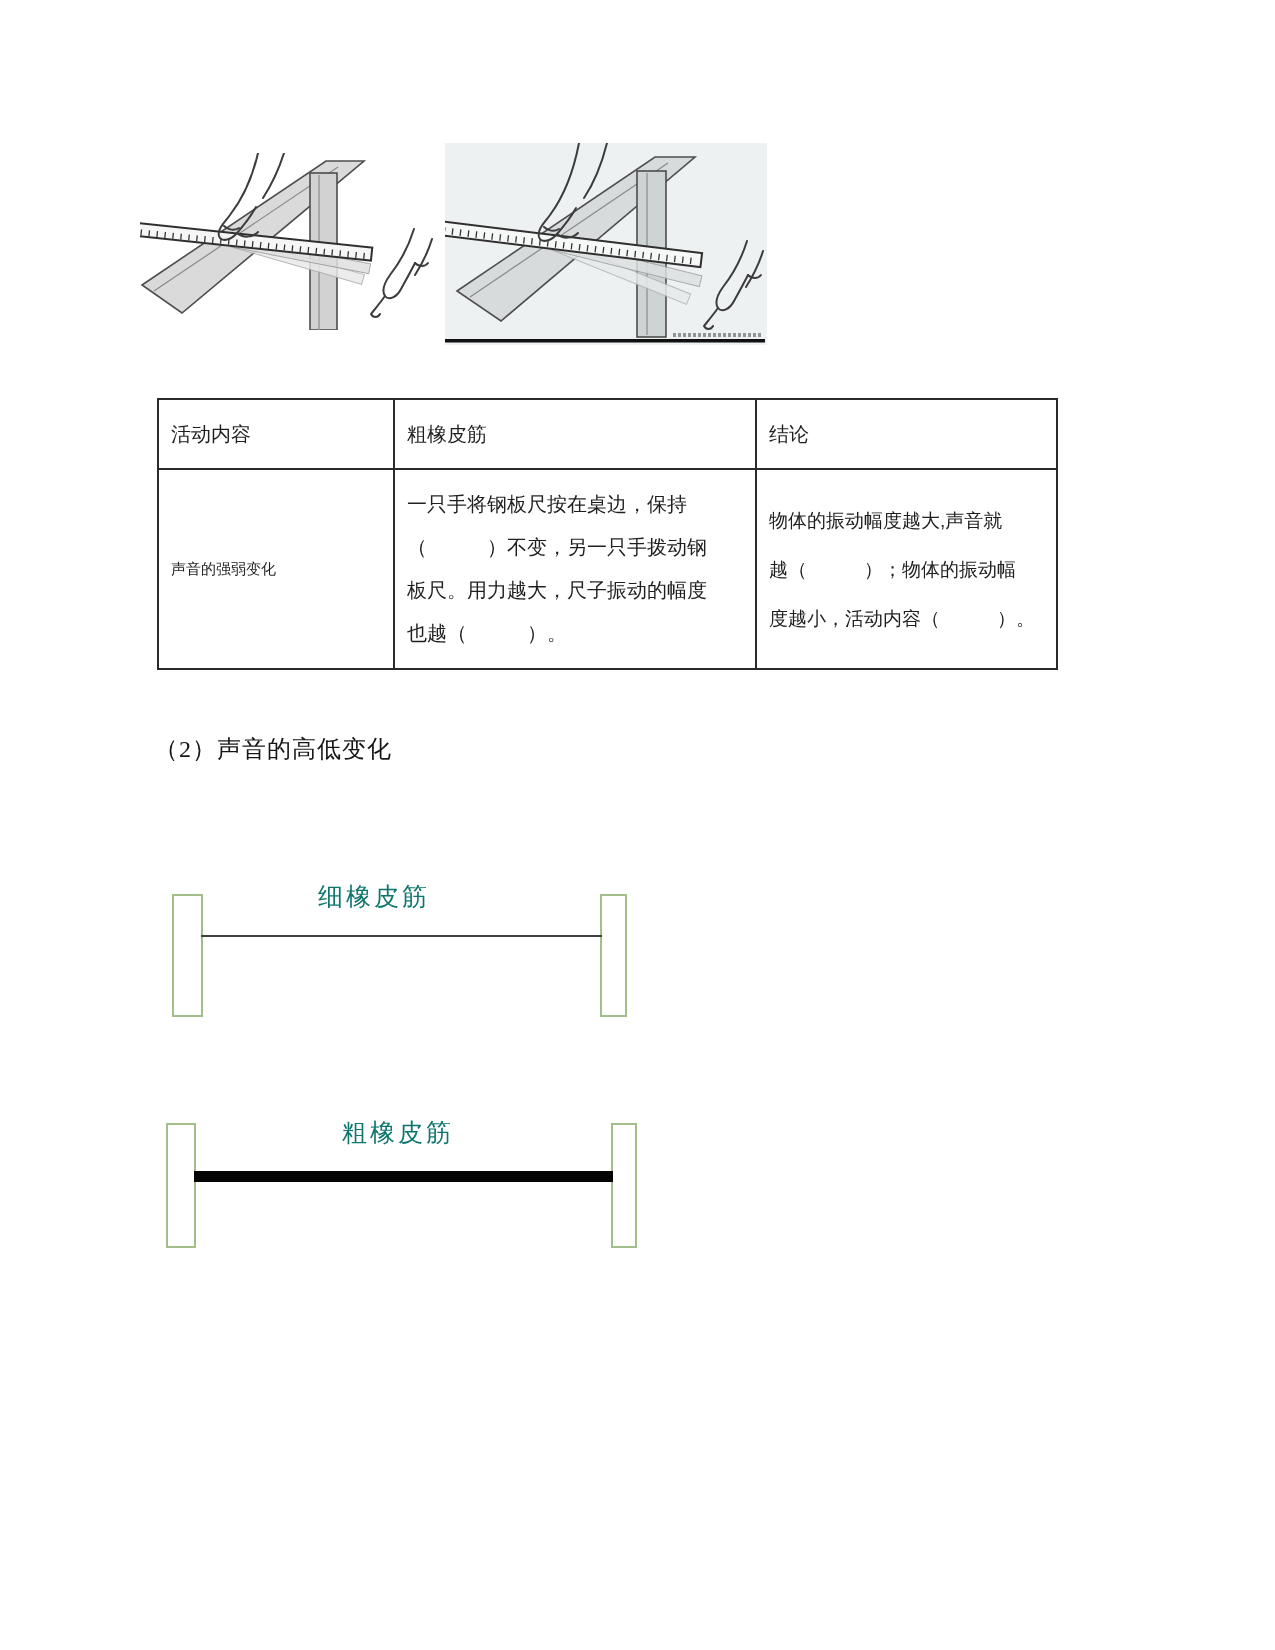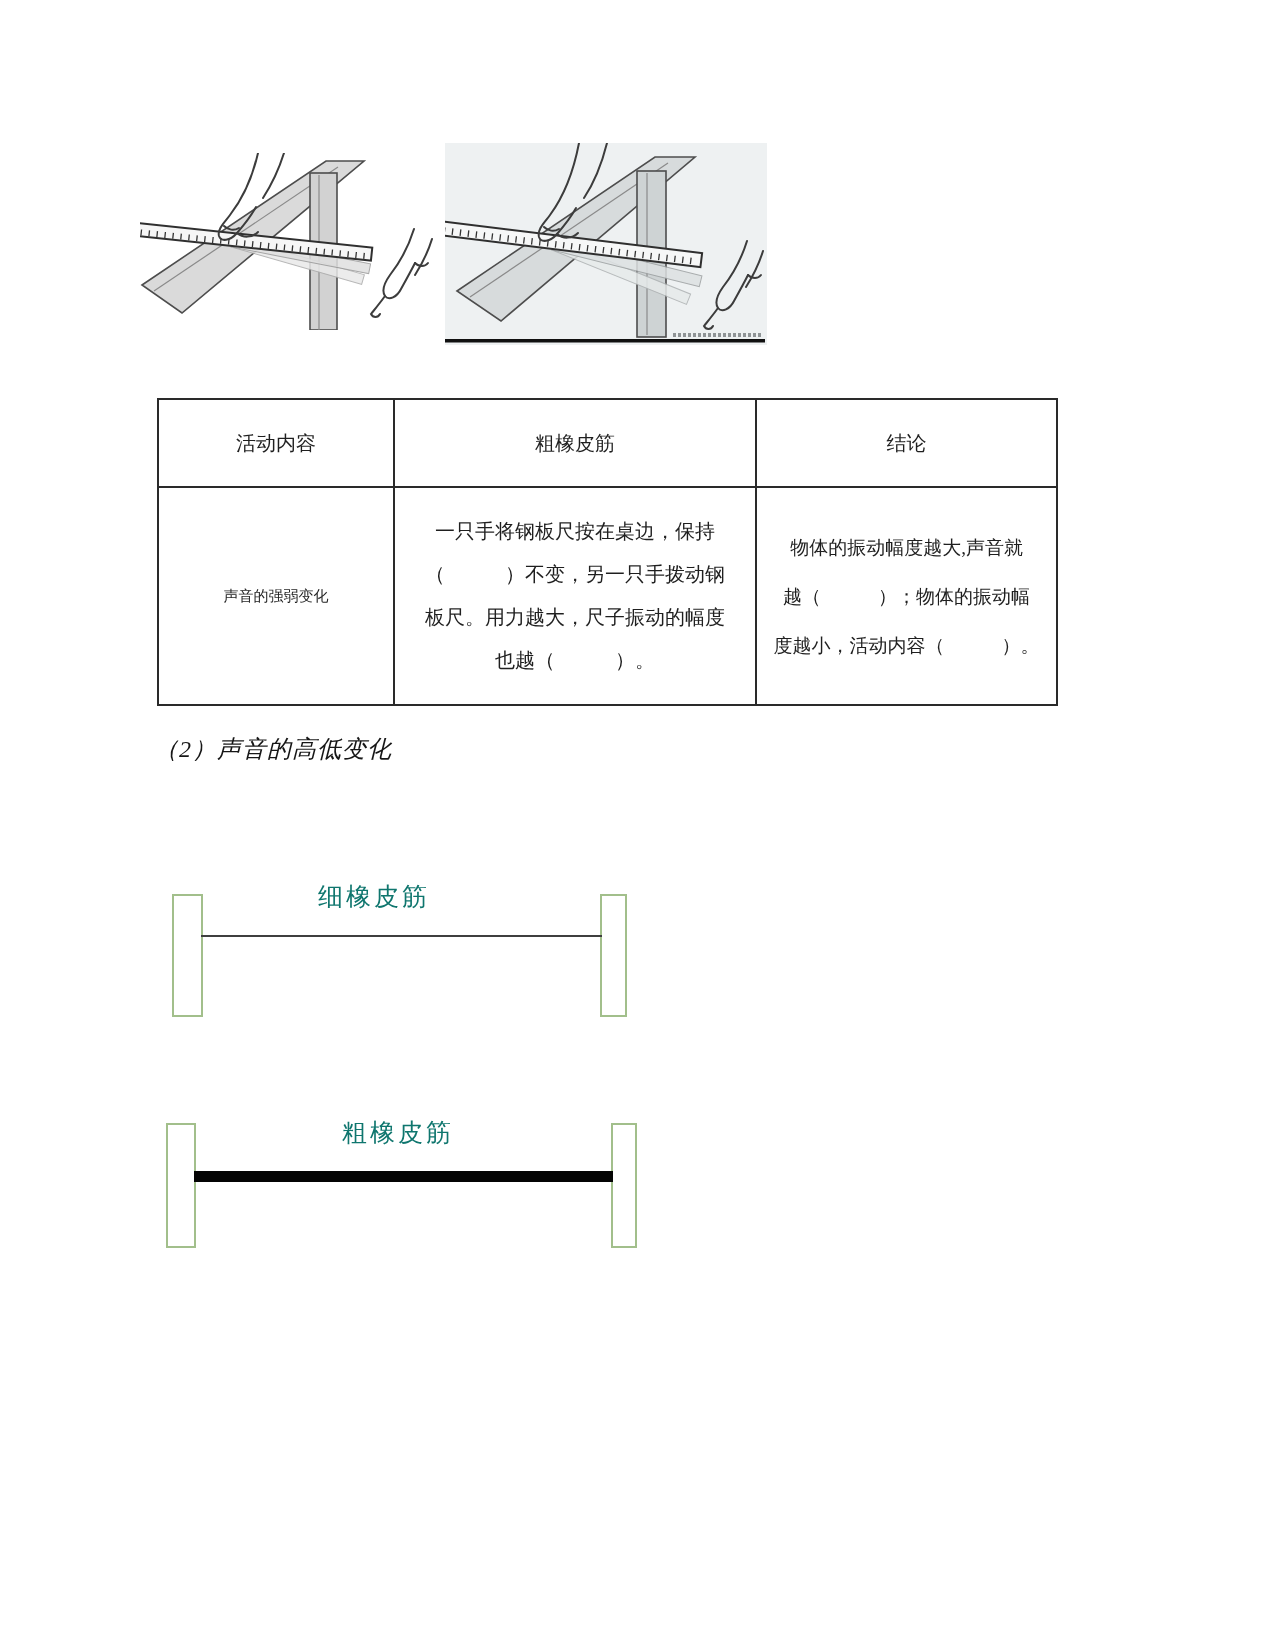--- a/index.html
+++ b/index.html
@@ -14,37 +14,37 @@
   .illus-left{left:140px;top:153px;width:300px;height:177px;}
   .illus-right{left:445px;top:143px;width:322px;height:202px;}
 
   
   .activity-table{
     position:absolute;left:157px;top:398px;width:899px;
     border-collapse:collapse;table-layout:fixed;
     font-size:20px;color:#1f1f1f;
   }
   .activity-table th,.activity-table td{
-    border:2px solid #2a2a2a;font-weight:normal;text-align:center;
-    padding:16px 12px;vertical-align:middle;
+    border:2px solid #2a2a2a;font-weight:normal;text-align:left;
+    padding:7px 12px;vertical-align:middle;
   }
   .activity-table thead th{height:54px;font-size:20px;}
   .activity-table tbody td{height:184px;}
   .cell-activity{font-size:15px;}
   .cell-record{vertical-align:top;padding-top:12px;margin-left:24px;}
   .cell-conclusion{vertical-align:top;padding-top:28px;}
   .ln{white-space:nowrap;overflow:hidden;}
   .ln-record{line-height:43px;font-size:20px;}
-  .ln-conclusion{line-height:49px;font-size:19px;font-family:Liberation Serif, serif;}
+  .ln-conclusion{line-height:49px;font-size:19px;}
 
   
   .heading2{
     position:absolute;left:154px;top:733px;
     font-family:"Liberation Serif","DejaVu Serif",serif;
-    font-size:24px;color:#161616;letter-spacing:1px;font-style:italic;
+    font-size:24px;color:#161616;letter-spacing:1px;
   }
 
   
   .post{position:absolute;background:#ffffff;border:2px solid #a2bf8b;box-sizing:border-box;}
   .band{position:absolute;}
   .band-thin{background:#3f3f3f;}
   .band-thick{background:#040404;}
   .band-label{
     position:absolute;font-size:25px;letter-spacing:3px;color:#0f766e;
     white-space:nowrap;

